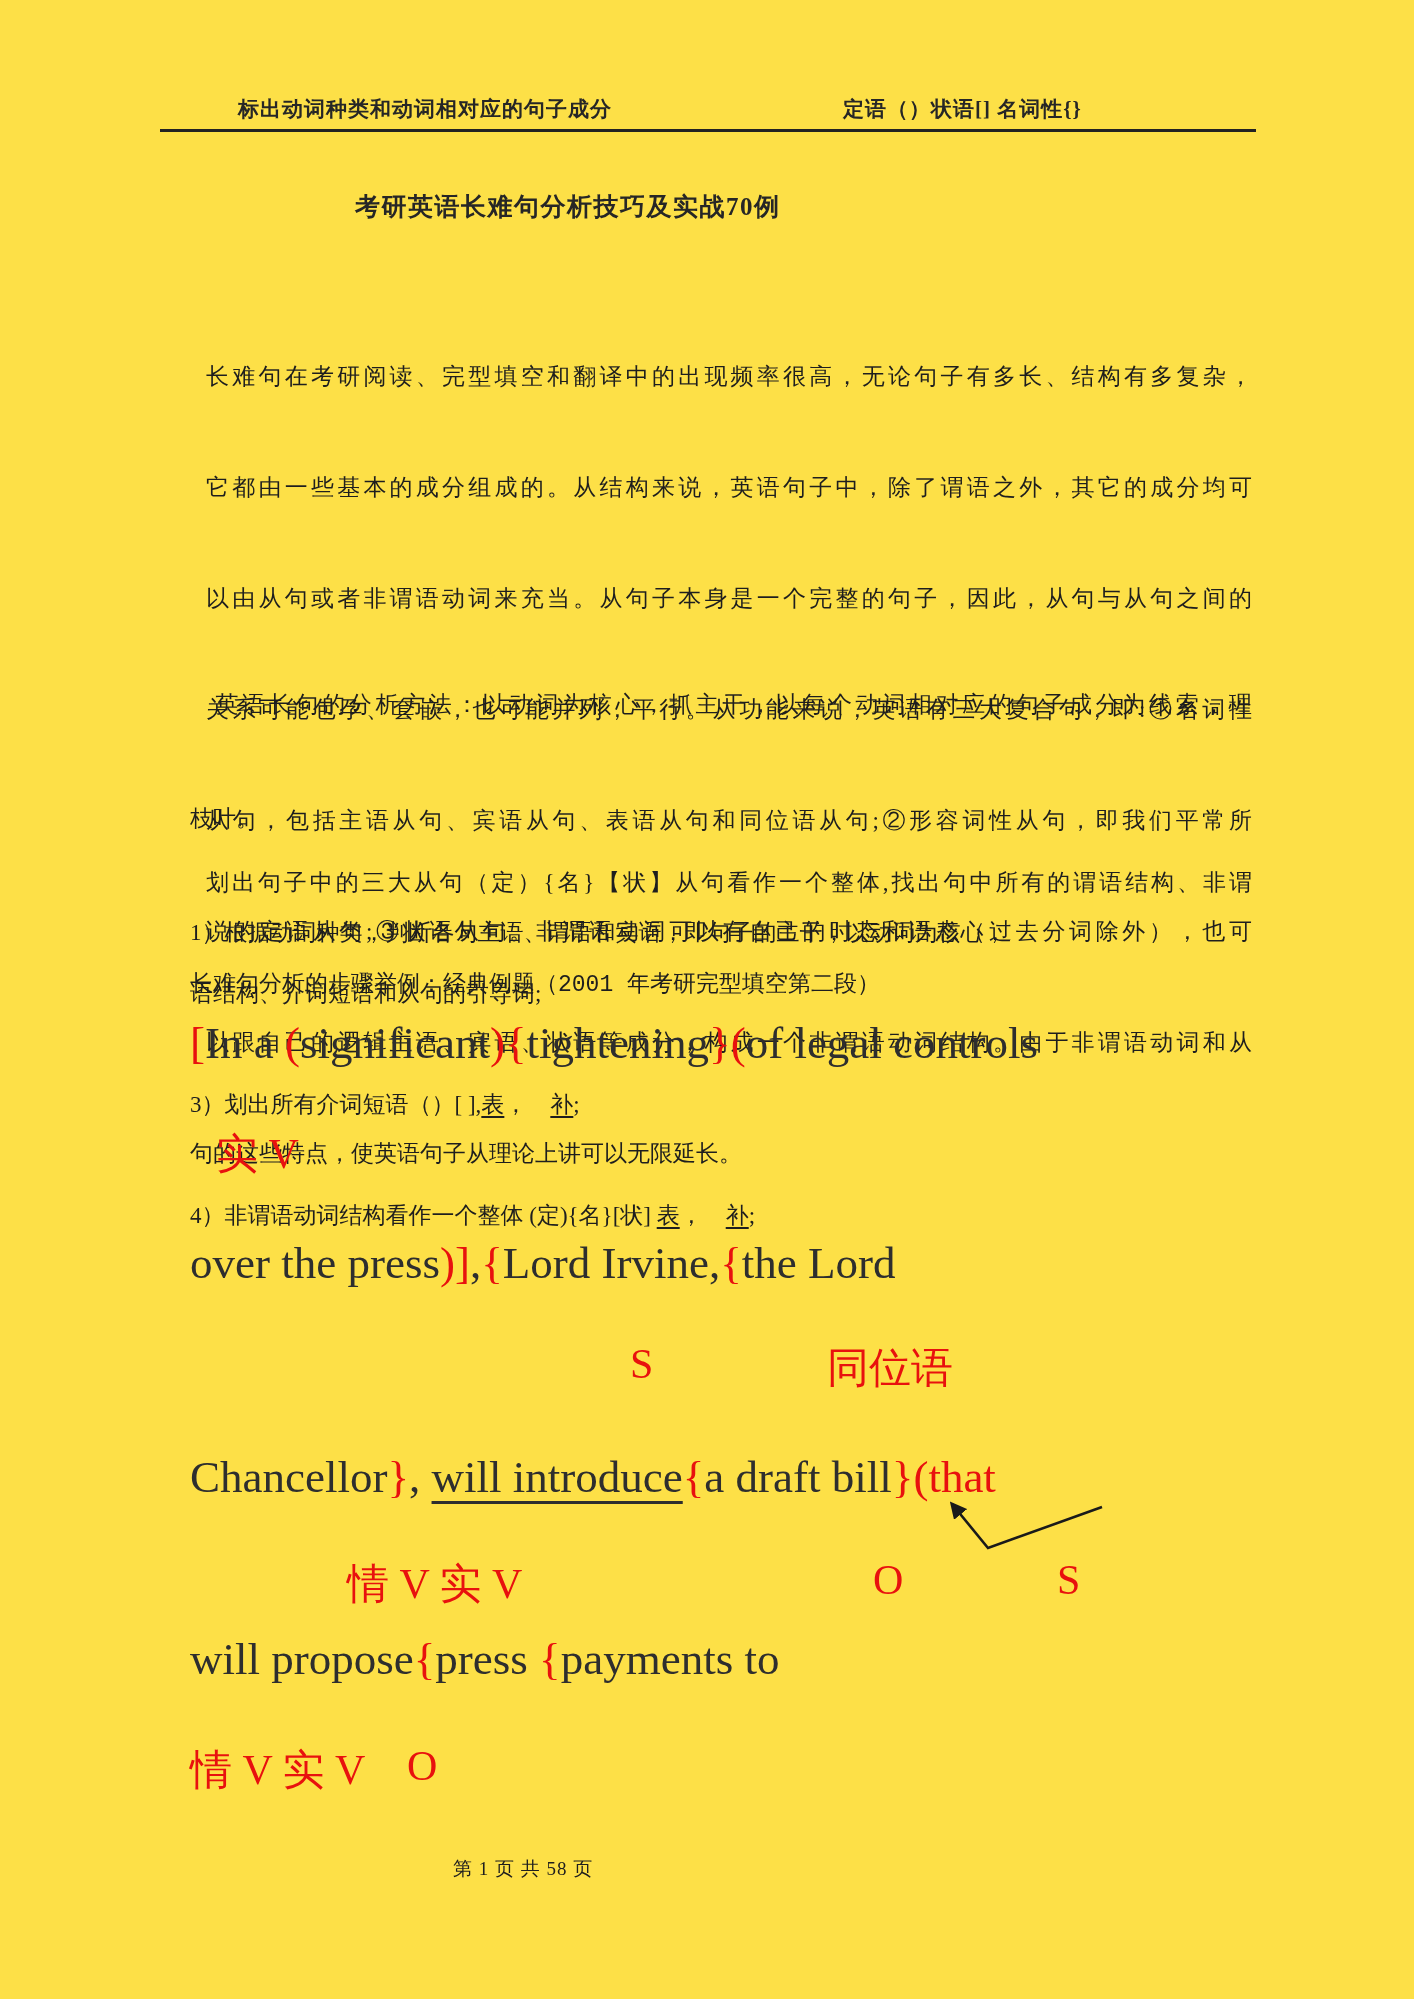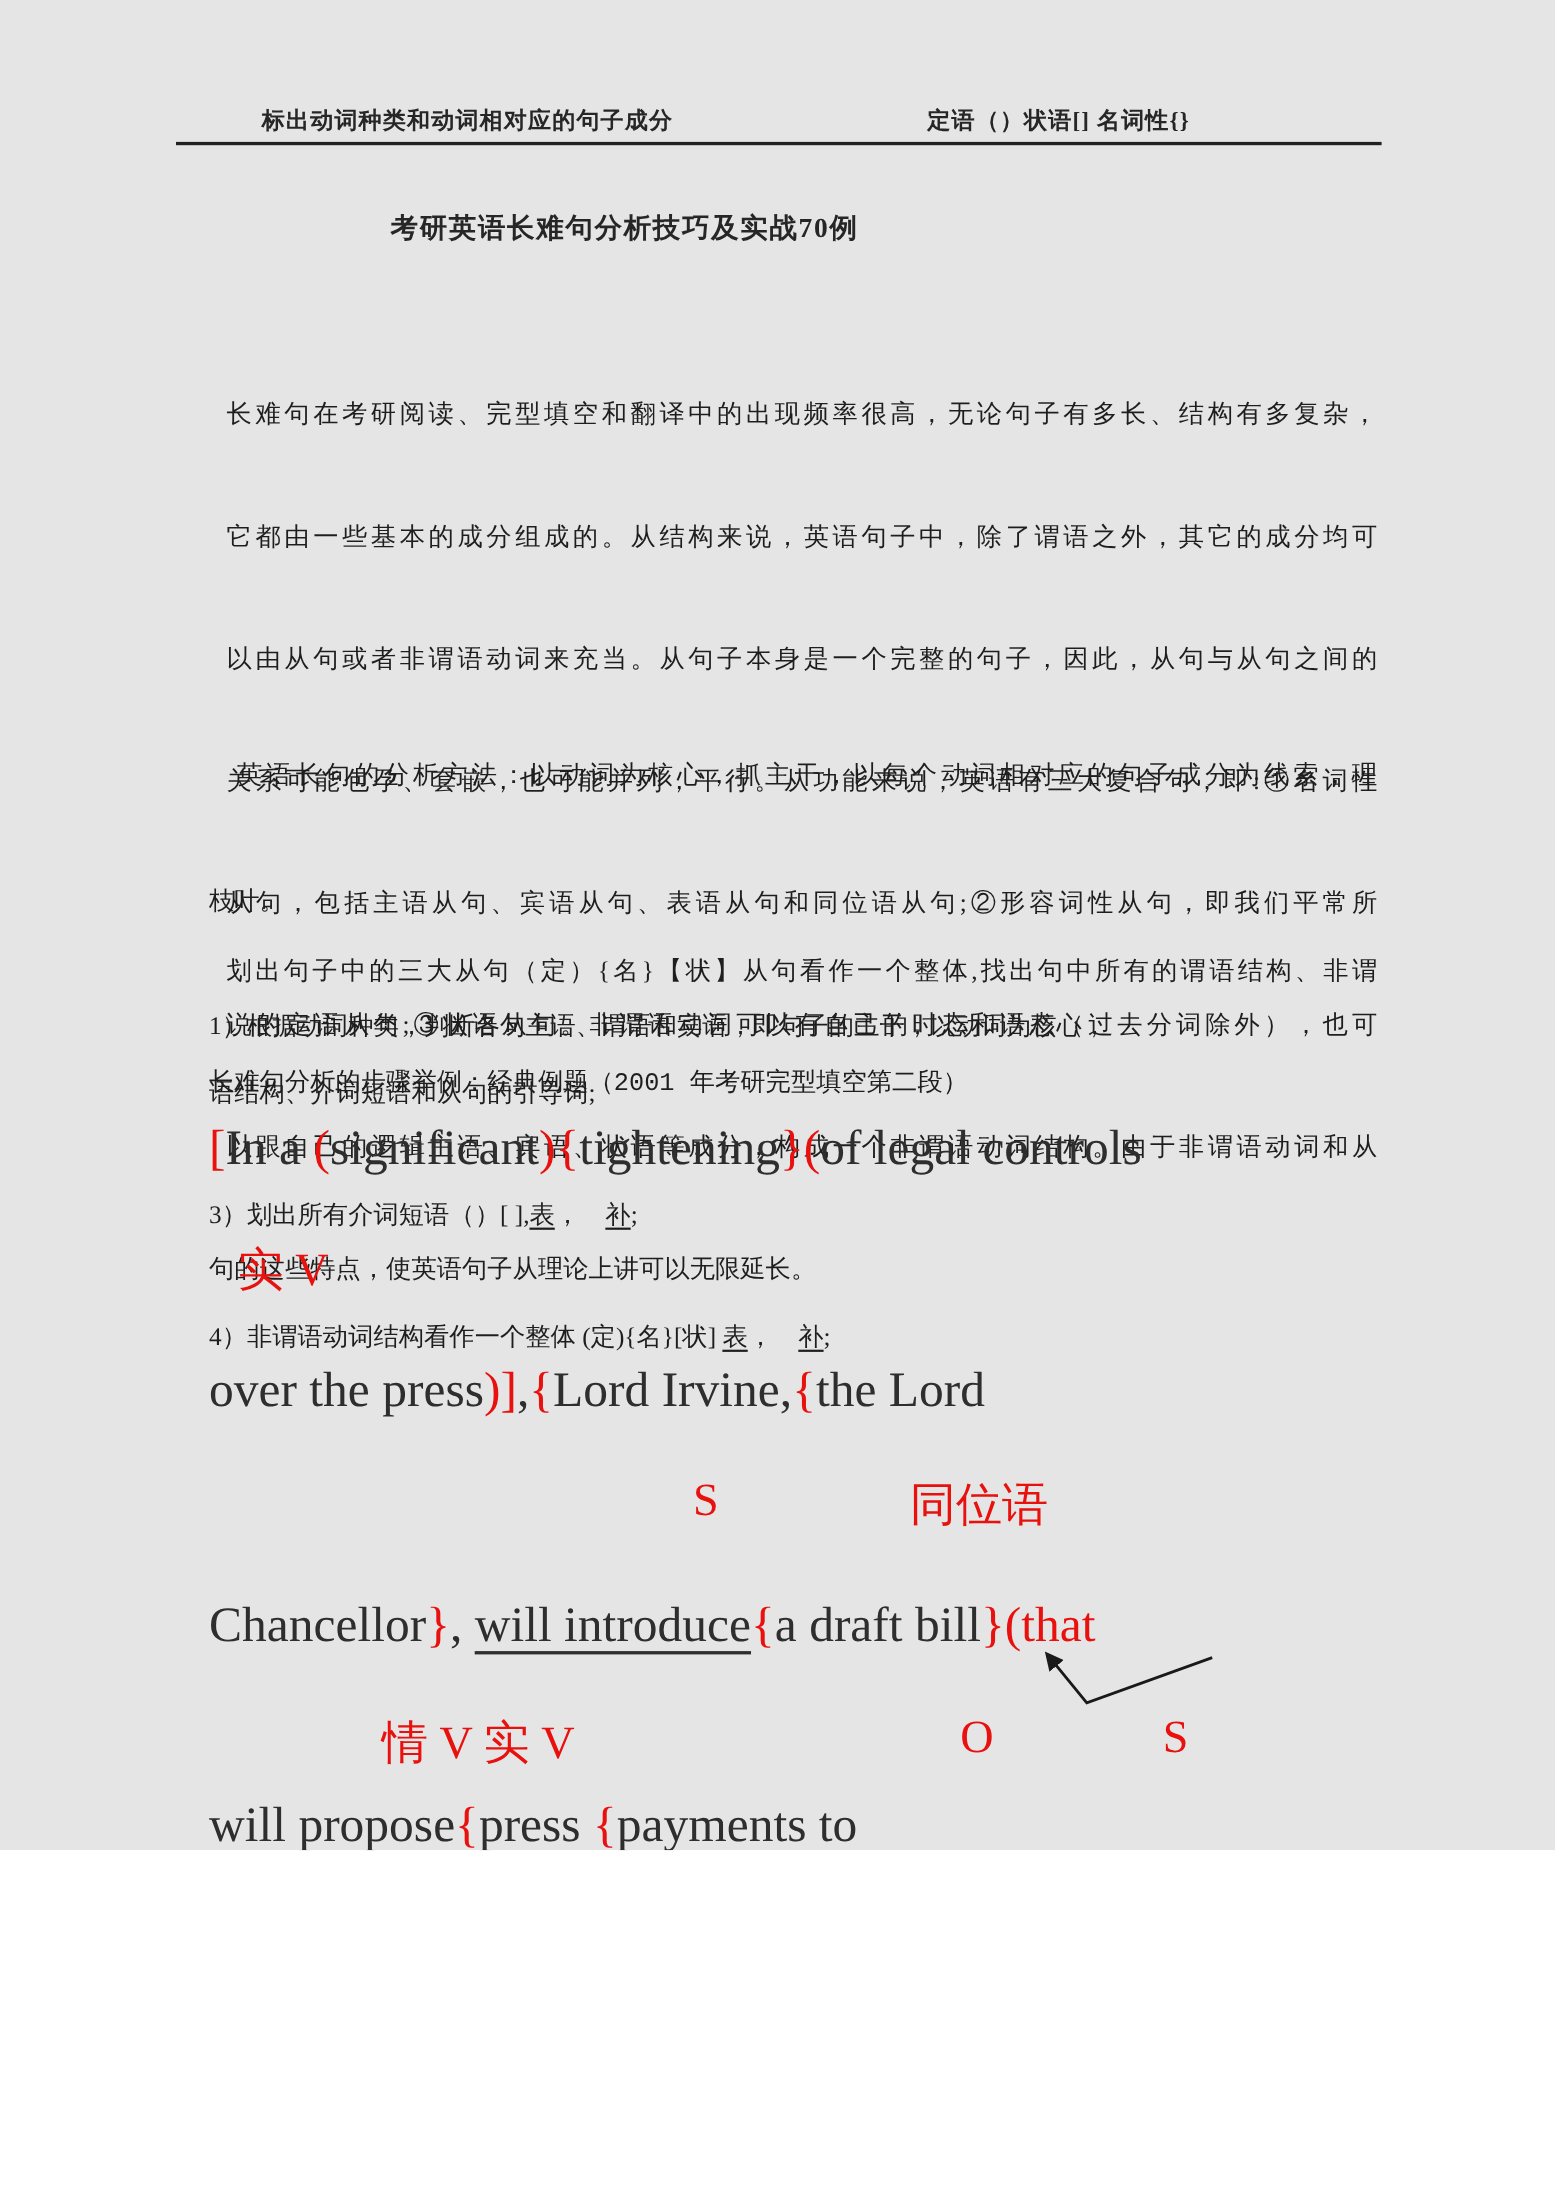--- a/index.html
+++ b/index.html
@@ -1,17 +1,17 @@
 <!DOCTYPE html>
 <html style="--accent-red: #e8110e; --ink: #262626;"><head>
 <meta charset="utf-8">
 <style>
   html,body{margin:0;padding:0;background:#ffffff;}
   .page{
-    position:relative;width:1414px;height:1682px;background:#e5e5e5;overflow:hidden;
+    position:relative;width:1414px;height:1999px;background:#fde047;overflow:hidden;
     font-family:"Liberation Serif","DejaVu Serif",serif;color:#262626;
   }
   
   .hdr-left{position:absolute;left:238px;top:95px;font-size:21px;font-weight:bold;letter-spacing:1px;}
   .hdr-right{position:absolute;left:843px;top:95px;font-size:21px;font-weight:bold;letter-spacing:1px;}
   .hdr-rule{position:absolute;left:160px;top:129px;width:1096px;height:3px;background:#222;}
   
   .title{position:absolute;left:330px;top:190px;font-size:25px;font-weight:bold;letter-spacing:1.5px;margin-left:25px;}
   
   .cn{font-size:23px;white-space:pre-wrap;color:#1e1e1e;}

